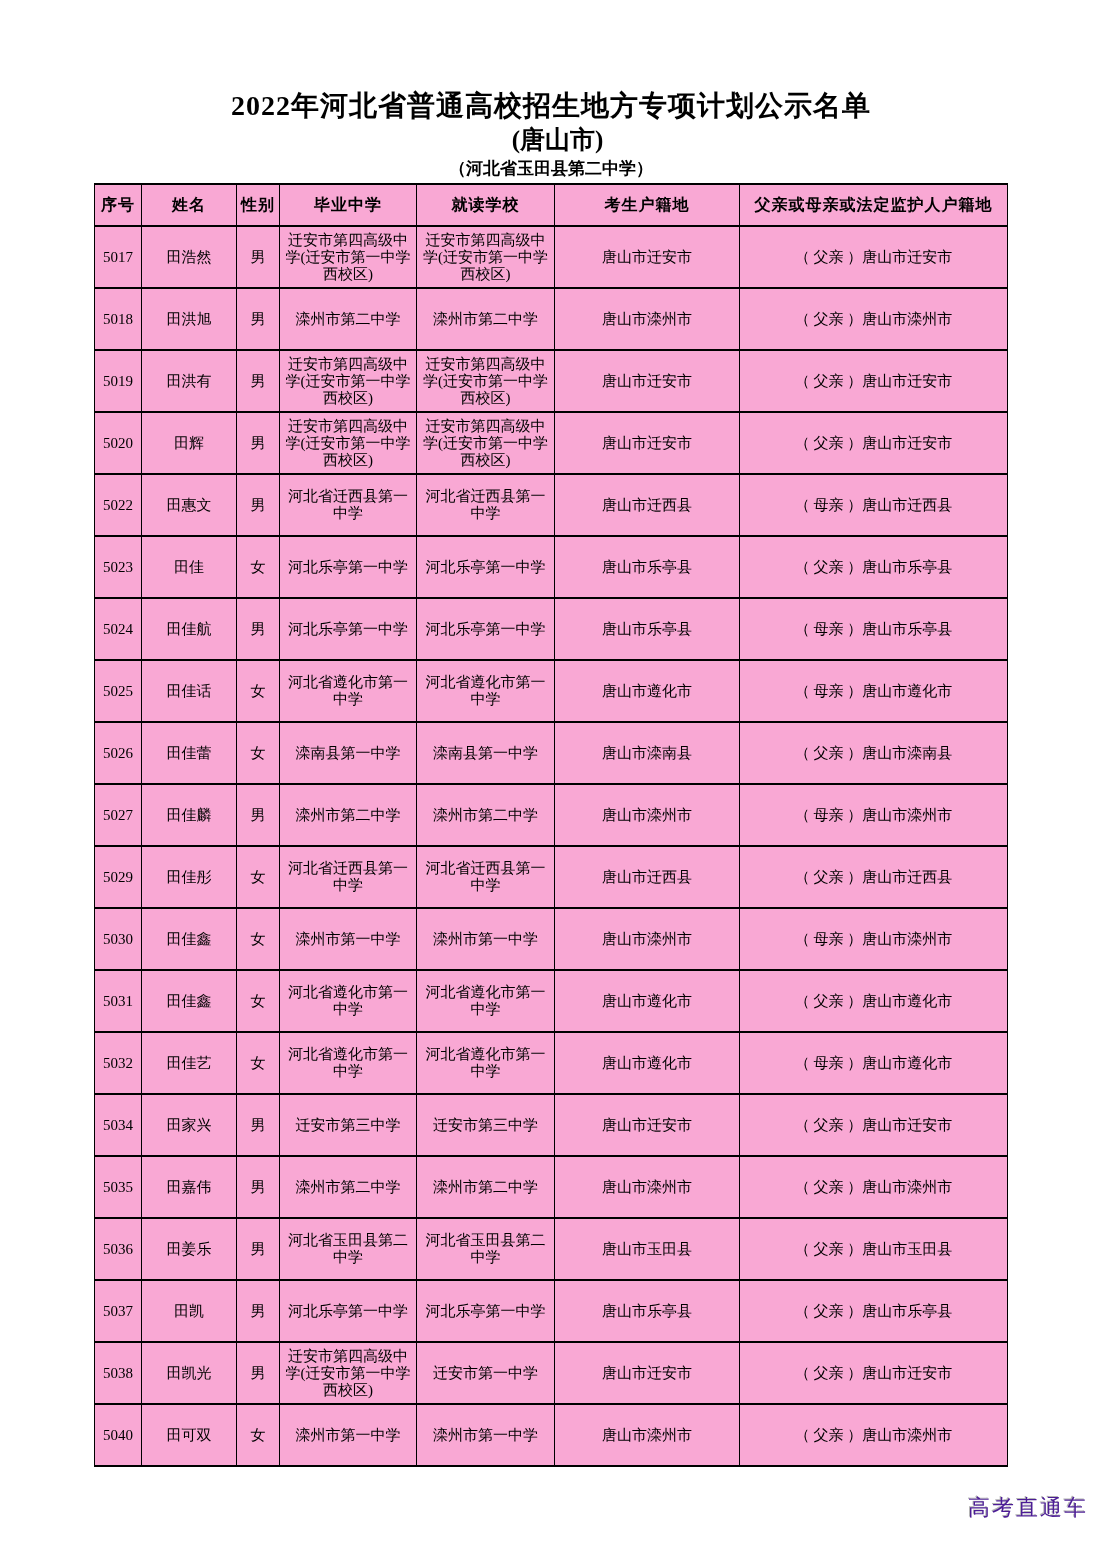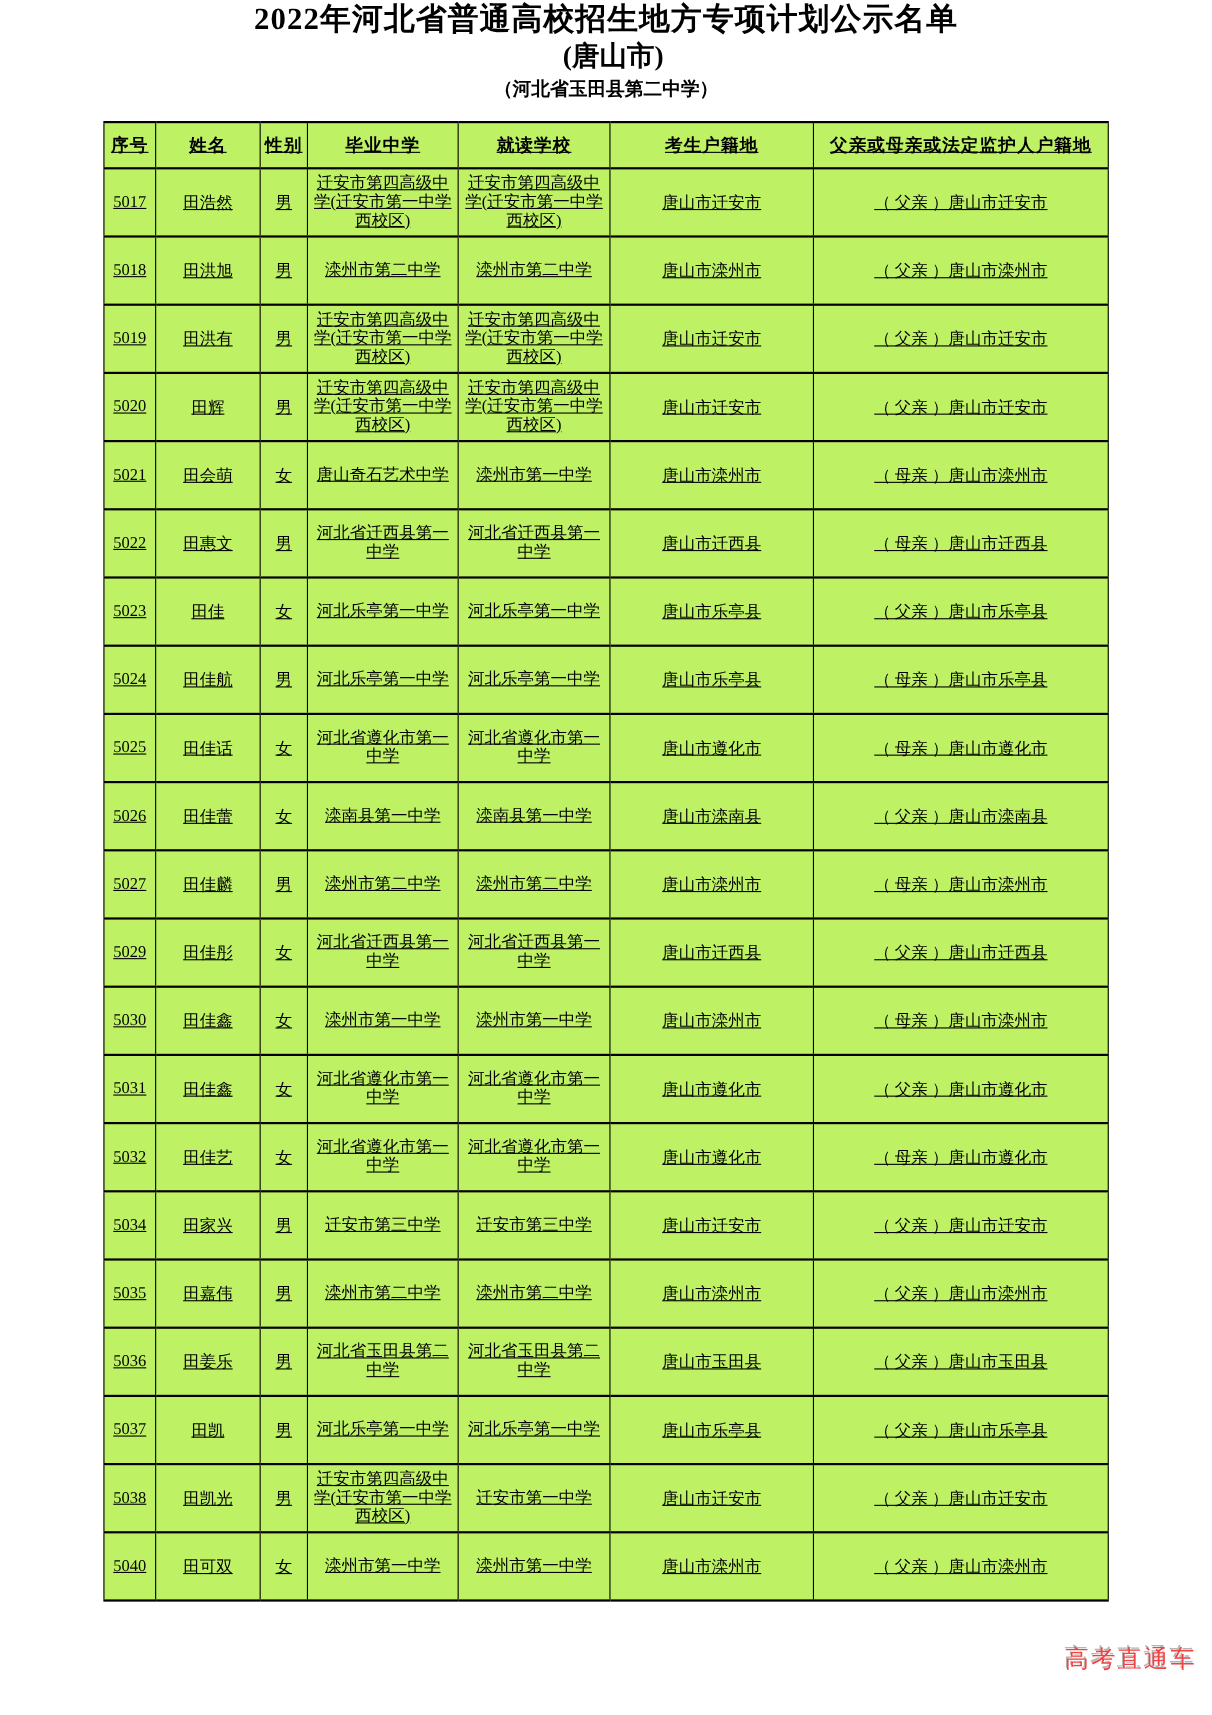--- a/index.html
+++ b/index.html
@@ -10,20 +10,21 @@
   .page {
     position: relative;
     width: 1102px;
     height: 1559px;
     margin: 0 auto;
     background: #ffffff;
     font-family: "Liberation Serif", "DejaVu Serif", serif;
     color: #000000;
     overflow: hidden;
     box-sizing: border-box;
+    padding-top: 88px;
   }
   .title-block {
     text-align: center;
     font-weight: bold;
     color: #000000;
   }
   .title-line1 {
     font-size: 28px;
     line-height: 36px;
     letter-spacing: 1px;
@@ -34,23 +35,22 @@
     margin-left: 13px;
   }
   .title-line3 {
     font-size: 17px;
     line-height: 26px;
   }
   table.roster {
     border-collapse: collapse;
     table-layout: fixed;
     width: 913px;
-    margin: 16px auto 0 auto;
-    background: #bef264;
-    text-decoration: underline;
+    margin: 1px auto 0 auto;
+    background: #f9a8d4;
   }
   table.roster th,
   table.roster td {
     border-left: 1px solid #000000;
     border-right: 1px solid #000000;
     border-top: 2px solid #000000;
     border-bottom: 2px solid #000000;
     text-align: center;
     vertical-align: middle;
     padding: 2px 4px;
@@ -72,21 +72,21 @@
     font-size: 14px;
     line-height: 17px;
     padding: 2px 6px;
   }
   td.c-seq { font-size: 15px; }
   .watermark {
     position: absolute;
     right: 14px;
     bottom: 36px;
     font-size: 22px;
-    color: #ef4444;
+    color: #4c1d95;
     text-shadow: 1px 1px 0 #ffffff, -1px -1px 0 #b5b5b5;
     letter-spacing: 2px;
     font-family: "Liberation Sans", sans-serif;
   }
 </style>
 </head>
 <body>
 
 <div class="page">
 
@@ -151,29 +151,20 @@
     <tr>
       <td class="c-seq">5020</td>
       <td class="c-name">田辉</td>
       <td class="c-gender">男</td>
       <td class="c-school">迁安市第四高级中学(迁安市第一中学西校区)</td>
       <td class="c-school">迁安市第四高级中学(迁安市第一中学西校区)</td>
       <td class="c-res">唐山市迁安市</td>
       <td class="c-guardian">（ 父亲 ）唐山市迁安市</td>
     </tr>
 
-    <tr>
-      <td class="c-seq">5021</td>
-      <td class="c-name">田会萌</td>
-      <td class="c-gender">女</td>
-      <td class="c-school">唐山奇石艺术中学</td>
-      <td class="c-school">滦州市第一中学</td>
-      <td class="c-res">唐山市滦州市</td>
-      <td class="c-guardian">（ 母亲 ）唐山市滦州市</td>
-    </tr>
 
     <tr>
       <td class="c-seq">5022</td>
       <td class="c-name">田惠文</td>
       <td class="c-gender">男</td>
       <td class="c-school">河北省迁西县第一中学</td>
       <td class="c-school">河北省迁西县第一中学</td>
       <td class="c-res">唐山市迁西县</td>
       <td class="c-guardian">（ 母亲 ）唐山市迁西县</td>
     </tr>

